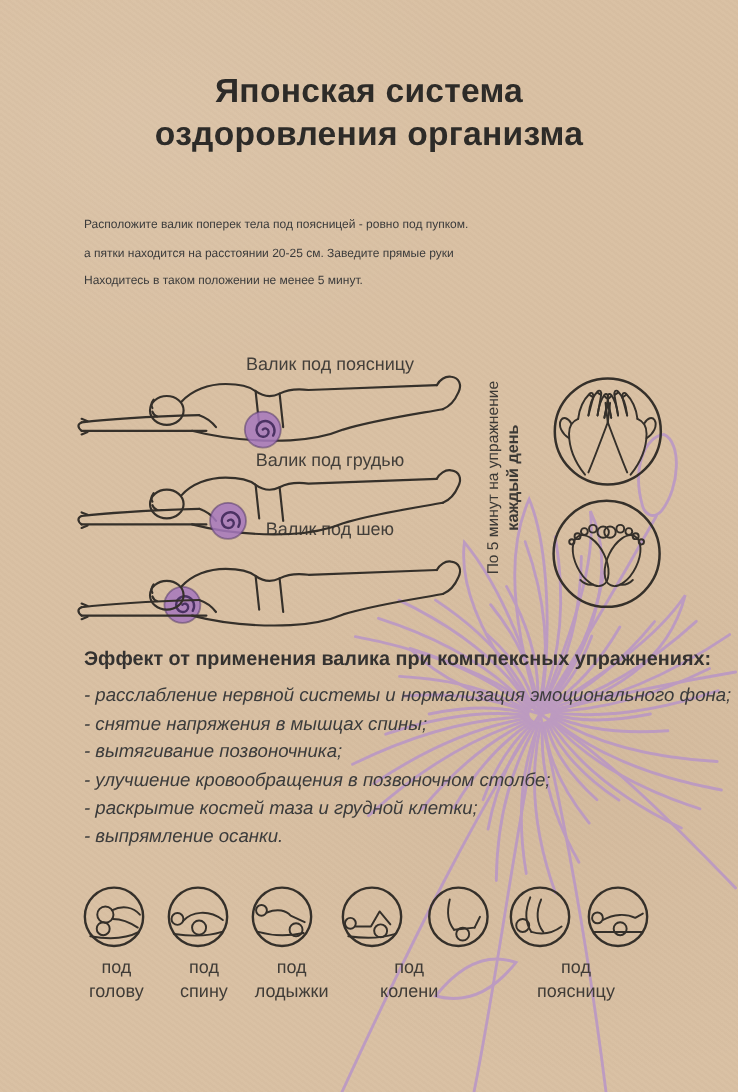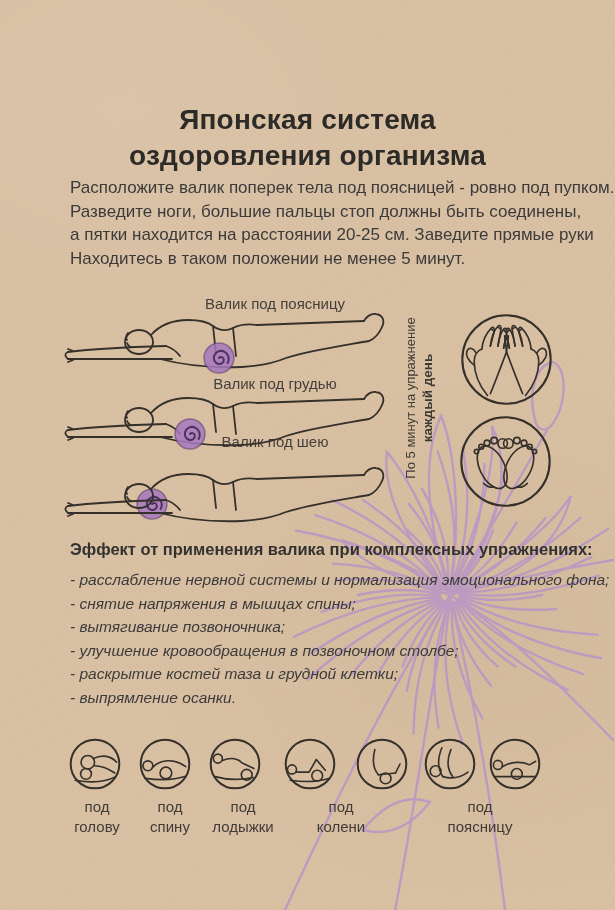--- a/index.html
+++ b/index.html
@@ -20,23 +20,23 @@
       radial-gradient(420px 300px at 20% 12%, rgba(255,255,255,.06), transparent 70%),
       radial-gradient(500px 380px at 80% 70%, rgba(120,90,60,.06), transparent 70%),
       repeating-linear-gradient(37deg, rgba(255,255,255,.015) 0 2px, rgba(90,70,50,.015) 2px 4px),
       var(--background);
   }
   .flower{position:absolute;left:215px;top:310px;width:400px;height:600px;opacity:.8;pointer-events:none;}
   .flower path, .flower ellipse{stroke:var(--flower);fill:none;stroke-width:2.4;stroke-linecap:round;}
   .content{position:absolute;inset:0;}
   .title{
     position:absolute;left:0;top:58px;width:615px;text-align:center;
-    font-size:28px;font-weight:bold;line-height:36px;color:var(--title);letter-spacing:.2px;margin-top:44px;
-  }
-  .intro{position:absolute;left:70px;top:176px;width:500px;font-size:17px;line-height:23.5px;}
+    font-size:28px;font-weight:bold;line-height:36px;color:var(--title);letter-spacing:.2px;
+  }
+  .intro{position:absolute;left:70px;top:176px;width:500px;font-size:10px;line-height:23.5px;}
   .intro div{white-space:nowrap;}
   .fig-label{position:absolute;left:150px;width:250px;text-align:center;font-size:15px;color:#433f3a;}
   .fig-svg{position:absolute;left:62px;width:340px;height:64px;z-index:2;}
   .roller{position:absolute;width:34px;height:34px;}
   .z-front{z-index:3;} .z-back{z-index:1;}
   .detail-circle{position:absolute;width:95px;height:95px;}
   .detail-circle .ln{stroke:var(--line_art);fill:none;stroke-linecap:round;stroke-linejoin:round;}
   .side-note{
     position:absolute;left:326px;top:379px;width:190px;height:38px;
     transform:rotate(-90deg);text-align:center;font-size:13px;line-height:17px;color:#3d3a36;
@@ -126,21 +126,20 @@
 
   <div class="content">
 
     <div class="title">
       <div>Японская система</div>
       <div>оздоровления организма</div>
     </div>
 
     <div class="intro">
       <div>Расположите валик поперек тела под поясницей - ровно под пупком.</div>
-      <div>Разведите ноги, большие пальцы стоп должны быть соединены,</div>
       <div>а пятки находится на расстоянии 20-25 см. Заведите прямые руки</div>
       <div>Находитесь в таком положении не менее 5 минут.</div>
     </div>
 
     <div class="fig-label" style="top:295px">Валик под поясницу</div>
     <div class="fig-label" style="top:375px">Валик под грудью</div>
     <div class="fig-label" style="top:433px">Валик под шею</div>
 
     <svg width="0" height="0" style="position:absolute">
       <symbol id="lying-body" viewBox="0 0 340 64">

